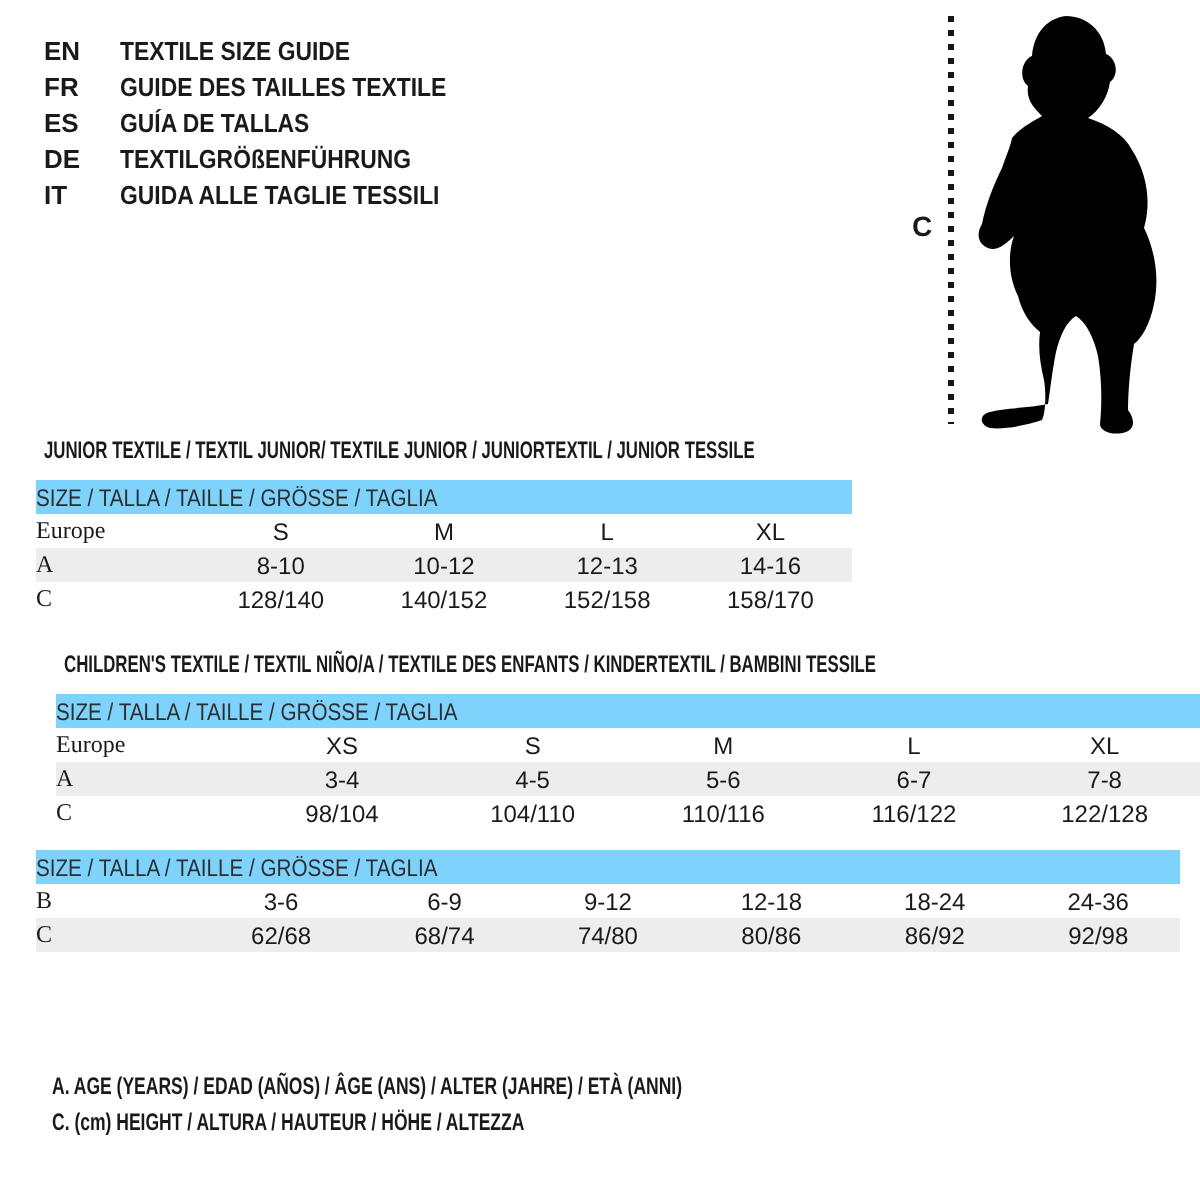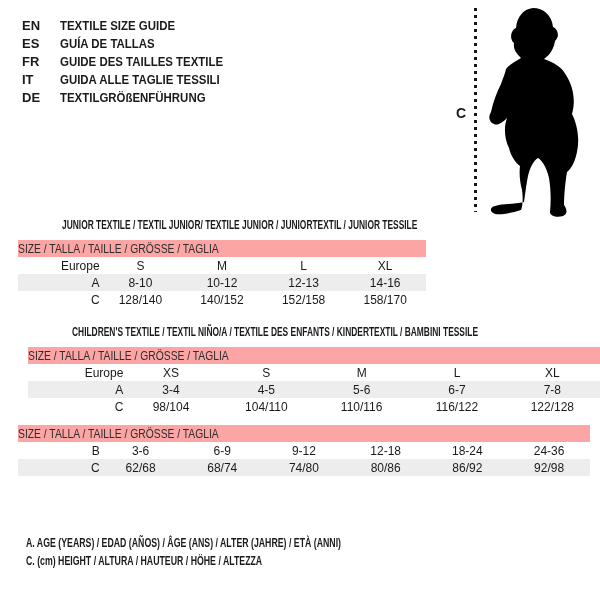--- a/index.html
+++ b/index.html
@@ -21,60 +21,60 @@
   .height-line { position:absolute; left:474px; top:8px; width:3px; height:204px;
     background:repeating-linear-gradient(to bottom,#161616 0 3px,transparent 3px 7px); }
   .figure-label { position:absolute; left:456px; top:105px; font-weight:bold; font-size:14px; }
   .baby-svg { position:absolute; left:487px; top:6px; }
 
   
   .sec { position:absolute; }
   .sec1 { left:18px; top:217px; width:408px; }
   .sec2 { left:28px; top:324px; width:572px; }
   .sec3 { left:18px; top:425px; width:572px; }
-  .table-title { font-weight:bold; font-size:12px; line-height:17px; margin-bottom:6px; padding-left:4px;margin-left:40px; }
+  .table-title { font-weight:bold; font-size:12px; line-height:17px; margin-bottom:6px; padding-left:4px; }
   table.size-table { width:100%; border-collapse:collapse; table-layout:fixed; }
   table.size-table td { height:17px; font-size:12px; vertical-align:middle; padding:0; }
-  td.bar { background:#fca5a5; color:#2e2e2e; text-align:left; padding-left:4px; }
+  td.bar { background:#7dd3fc; color:#2e2e2e; text-align:left; padding-left:4px; }
   tbody tr:nth-child(even) { background:#ededed; }
-  td.lbl { text-align:right; padding-left:4px; }
+  td.lbl { text-align:left; padding-left:4px;font-family:Liberation Serif, serif; }
   td.val { text-align:center; }
   .t1 .lbl { width:13%; }
   .t2 .lbl { width:7.7%; }
   .t3 .lbl { width:9%; }
 
   
   .notes { position:absolute; left:26px; top:535px; }
   .note-line { height:17.5px; font-weight:bold; font-size:12px; line-height:17.5px; }
 </style>
 </head>
 <body>
 
 <div class="page">
 
   <div class="langs">
     <div class="lang-row">
       <span class="lang-code">EN</span>
       <span class="cond sx88">TEXTILE SIZE GUIDE</span>
     </div>
     <div class="lang-row">
+      <span class="lang-code">FR</span>
+      <span class="cond sx88">GUIDE DES TAILLES TEXTILE</span>
+    </div>
+    <div class="lang-row">
       <span class="lang-code">ES</span>
       <span class="cond sx88">GUÍA DE TALLAS</span>
     </div>
     <div class="lang-row">
-      <span class="lang-code">FR</span>
-      <span class="cond sx88">GUIDE DES TAILLES TEXTILE</span>
+      <span class="lang-code">DE</span>
+      <span class="cond sx88">TEXTILGRÖßENFÜHRUNG</span>
     </div>
     <div class="lang-row">
       <span class="lang-code">IT</span>
       <span class="cond sx88">GUIDA ALLE TAGLIE TESSILI</span>
-    </div>
-    <div class="lang-row">
-      <span class="lang-code">DE</span>
-      <span class="cond sx88">TEXTILGRÖßENFÜHRUNG</span>
     </div>
   </div>
 
   <div class="height-line"></div>
   <div class="figure-label">C</div>
   <svg class="baby-svg" width="96" height="212" viewBox="0 0 96 212" xmlns="http://www.w3.org/2000/svg">
     <path fill="#000" d="M46 2
       C56 2 65 9 66 21 C71 23 73 31 68 35 C67 42 63 49 57 53
       C66 56 75 61 79 69 C86 80 89 94 85 108 C90 118 93 132 90 146
       C88 156 84 163 80 166 C78 178 77 190 77 199 C80 203 81 208 76 210

